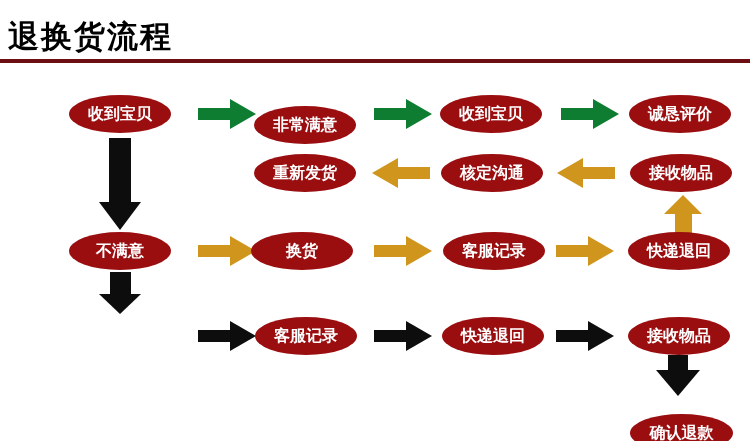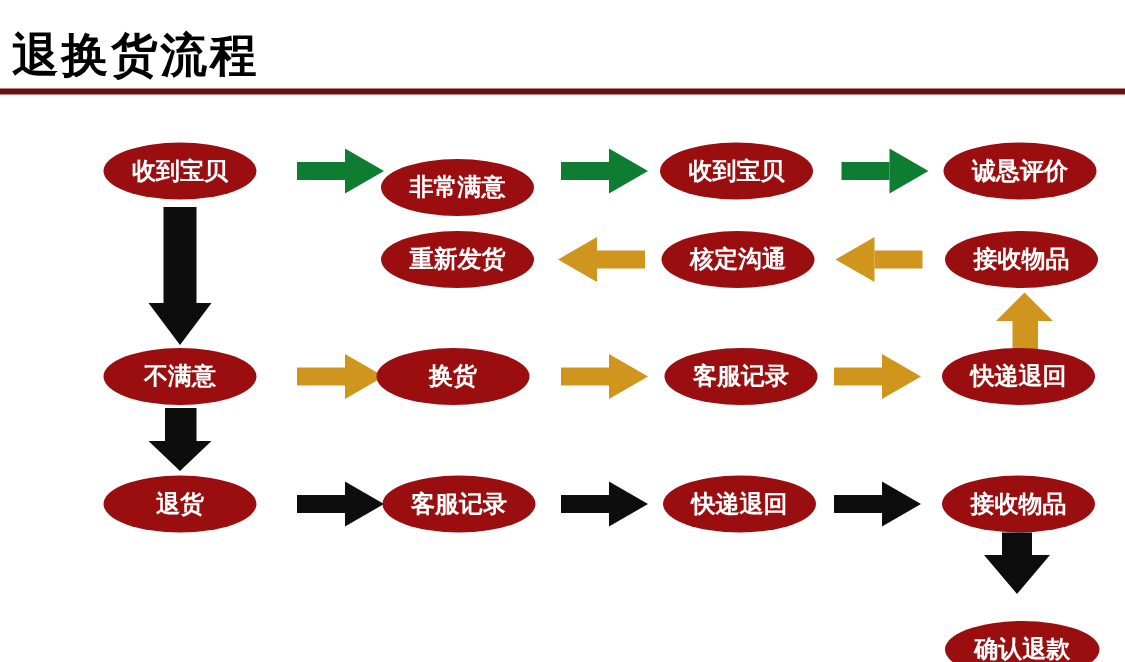--- a/index.html
+++ b/index.html
@@ -119,21 +119,20 @@
       <div class="stem"></div>
       <div class="head"></div>
     </div>
   <div class="node" style="left:443px;top:218px">客服记录</div>
   <div class="h-arrow right gold" style="left:556px;top:222px">
       <div class="stem"></div>
       <div class="head"></div>
     </div>
   <div class="node" style="left:628px;top:218px">快递退回</div>
 
-  <div class="node" style="left:69px;top:303px">退货</div>
   <div class="h-arrow right black" style="left:198px;top:307px">
       <div class="stem"></div>
       <div class="head"></div>
     </div>
   <div class="node" style="left:255px;top:303px">客服记录</div>
   <div class="h-arrow right black" style="left:374px;top:307px">
       <div class="stem"></div>
       <div class="head"></div>
     </div>
   <div class="node" style="left:442px;top:303px">快递退回</div>

